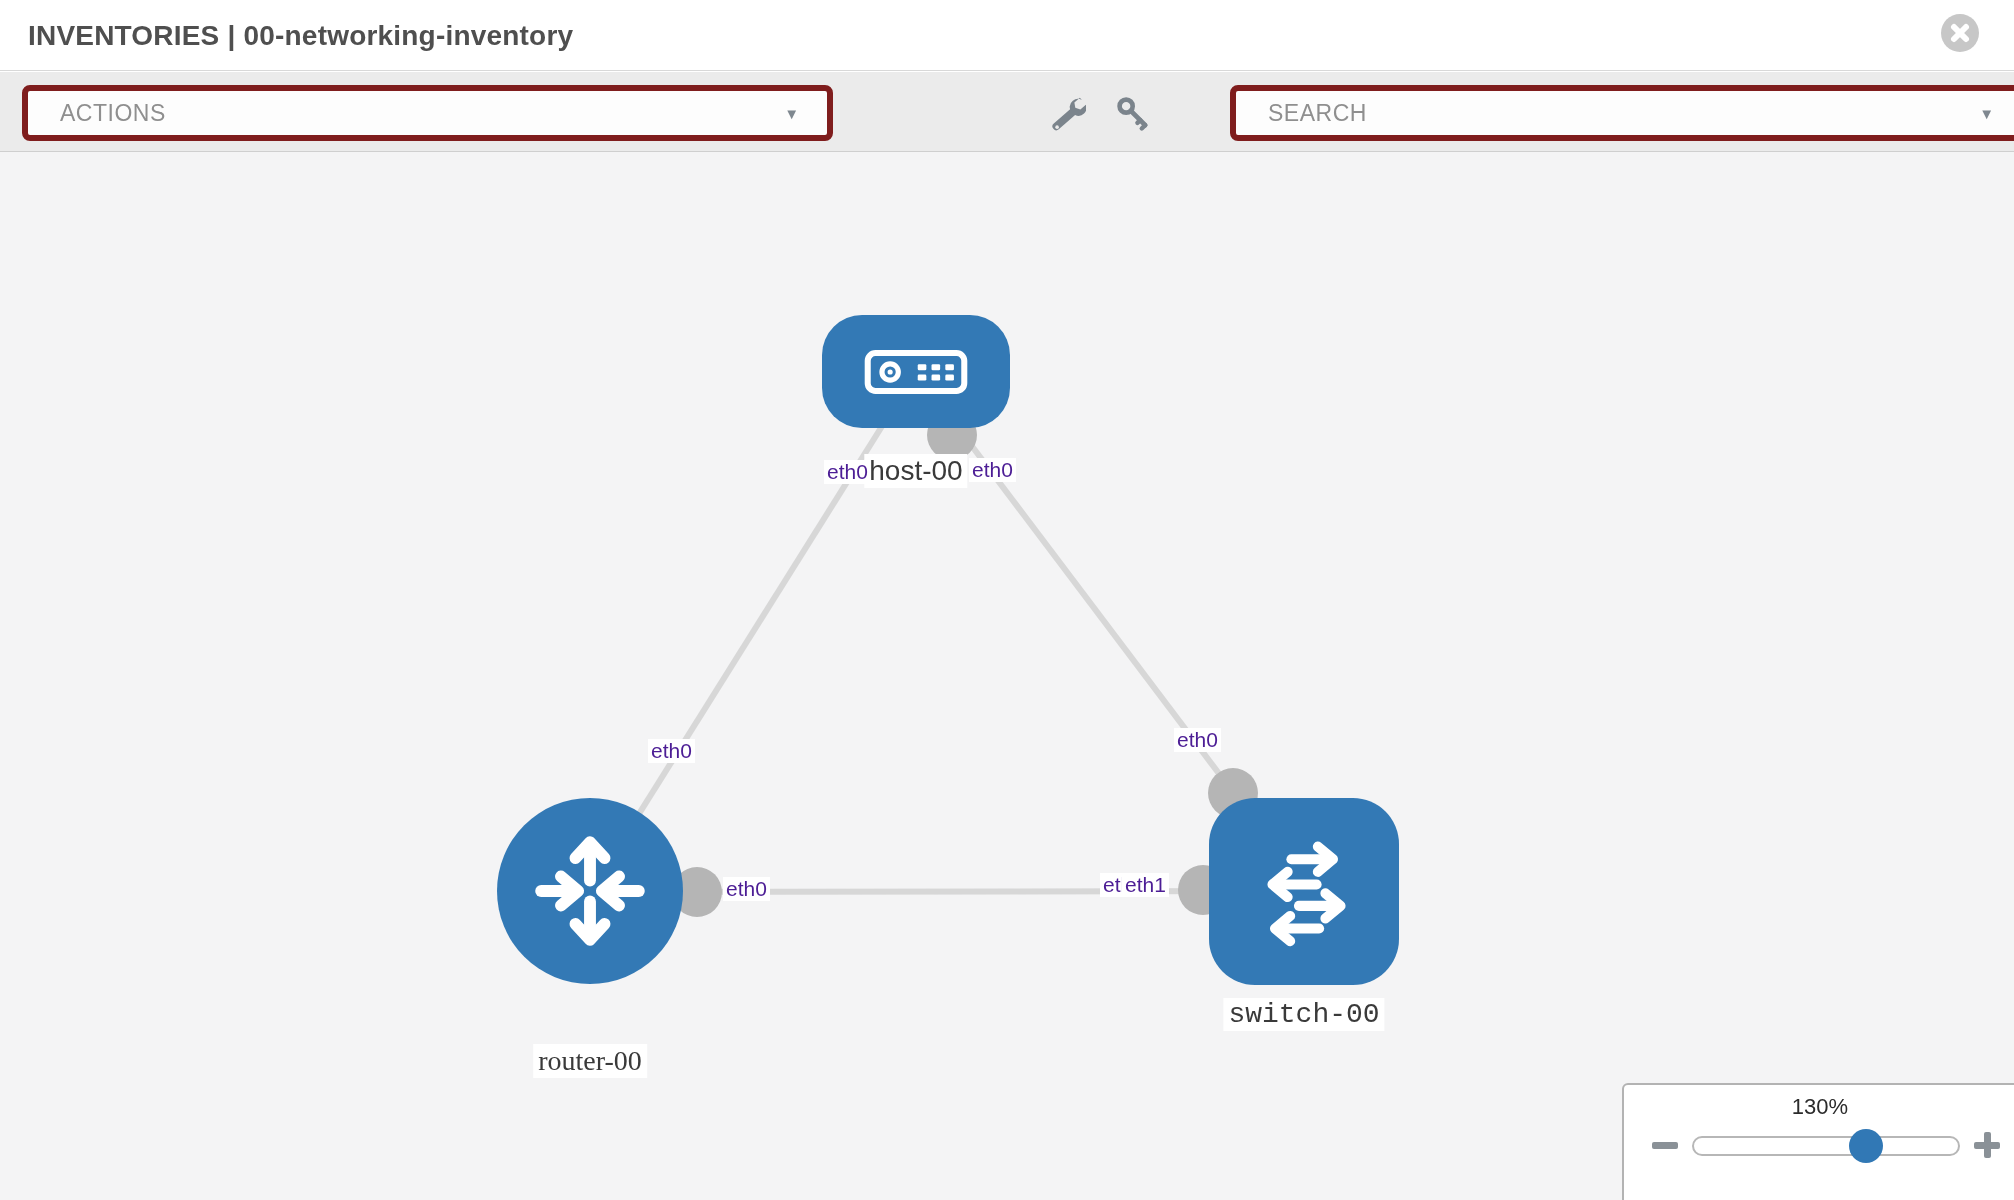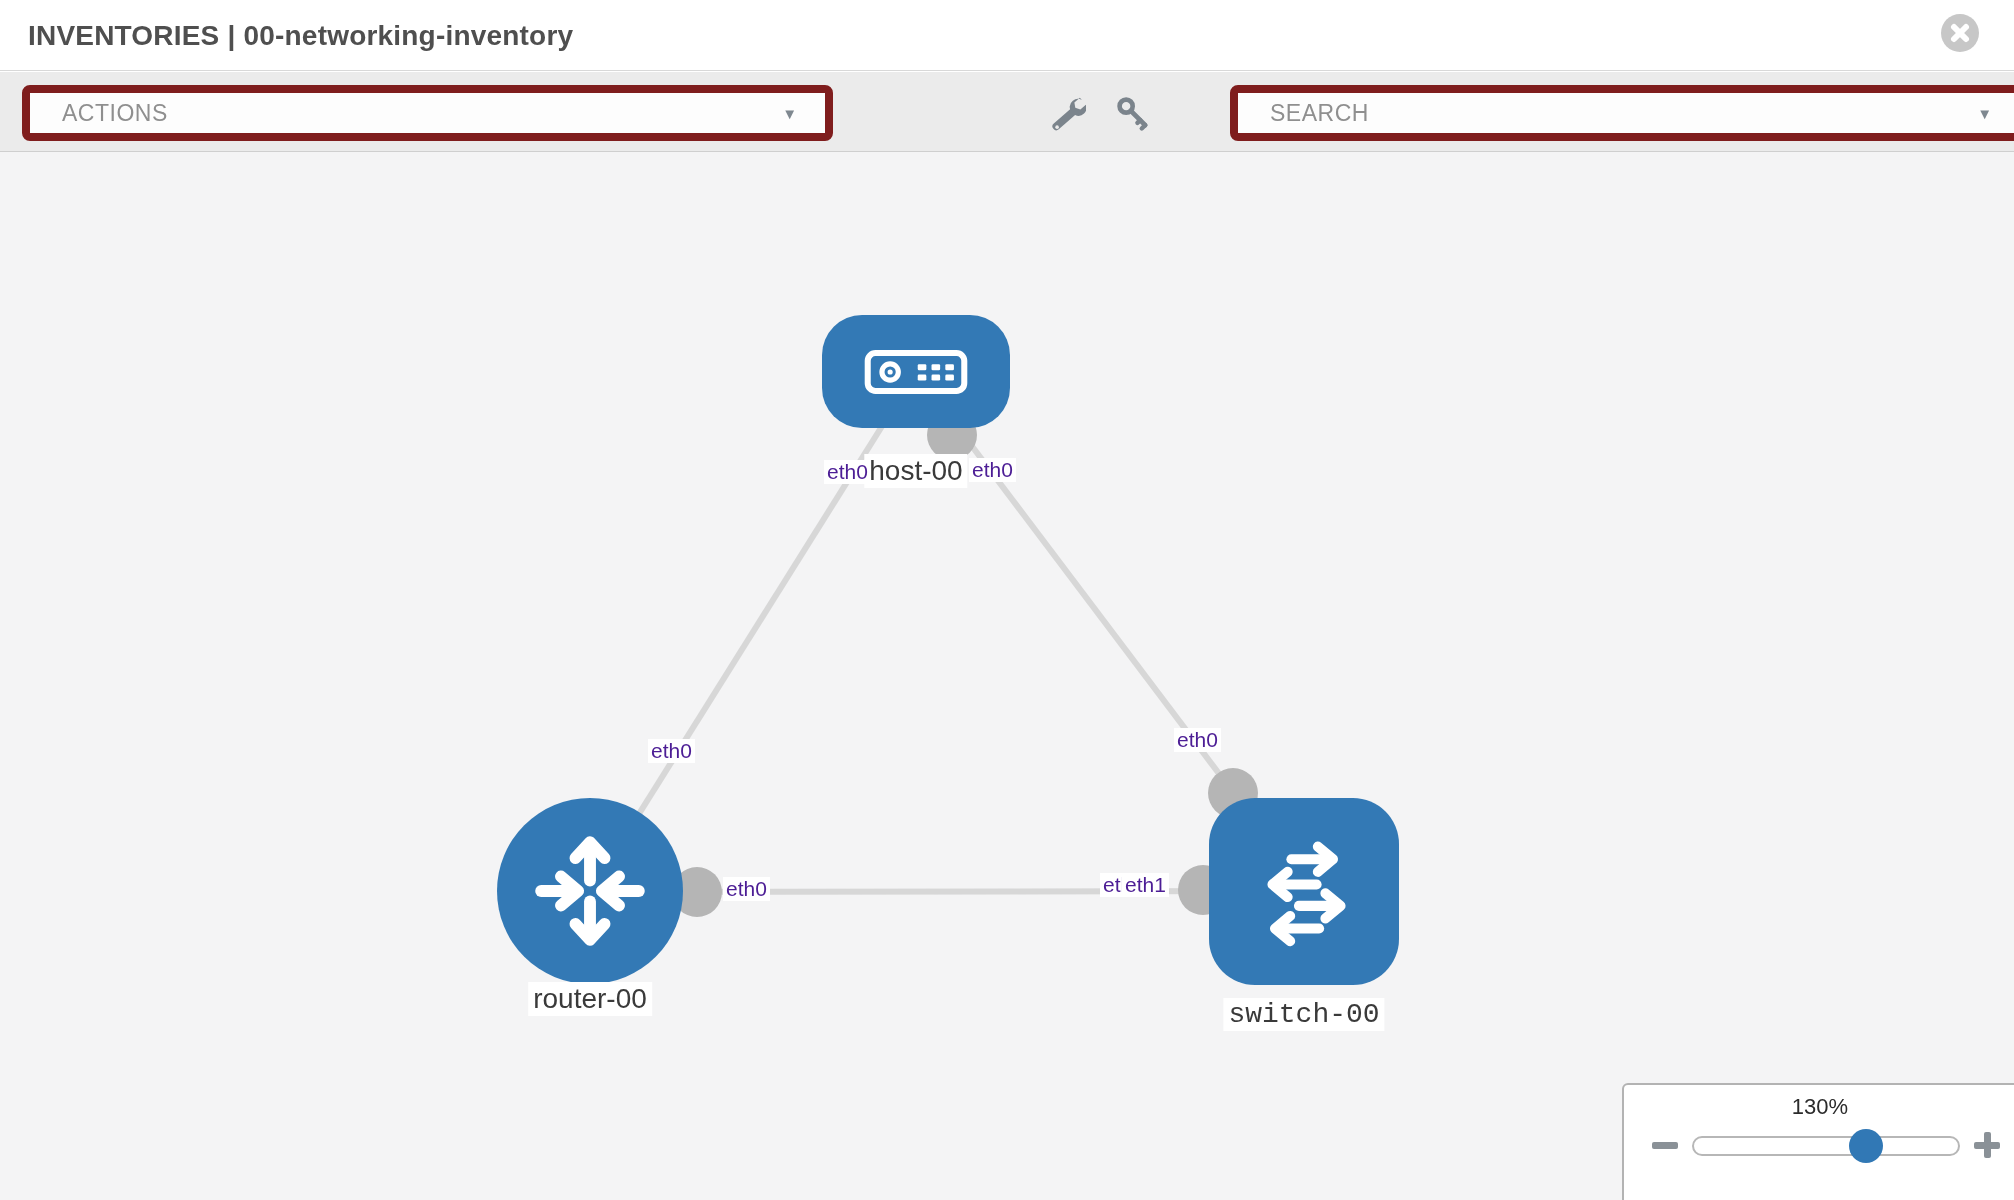--- a/index.html
+++ b/index.html
@@ -11,21 +11,21 @@
          background:#fff; border-bottom:1px solid #d8d8d8; }
   .hdr-title { position:absolute; left:28px; top:20px; font-size:28px; font-weight:bold;
                color:#4f4f4f; letter-spacing:.2px; }
   .close-btn { position:absolute; left:1941px; top:14px; width:38px; height:38px;
                border:none; border-radius:50%; background:#c7c7c7; cursor:pointer; padding:0; }
 
   
   .tbar { position:absolute; left:0; top:72px; width:2014px; height:80px;
           background:#ebebeb; border-bottom:1px solid #cfcfcf; }
   .dd { position:absolute; top:13px; height:56px; background:#fdfdfd;
-        border:8px solid #7f1d1d; border-radius:8px; display:flex; align-items:center; cursor:pointer; }
+        border:6px solid #7f1d1d; border-radius:8px; display:flex; align-items:center; cursor:pointer; }
   .dd-label { margin-left:32px; font-size:23px; color:#8f8f8f; letter-spacing:.5px; }
   .dd-caret { position:absolute; right:28px; top:50%; transform:translateY(-50%);
               font-size:15px; color:#7f8890; }
   .tool-ic { position:absolute; top:22px; cursor:pointer; }
 
   
   .canvas { position:absolute; left:0; top:152px; width:2014px; height:1048px;
             background:#f4f4f5; overflow:hidden; }
   .links-svg { position:absolute; left:0; top:0; }
   .node { position:absolute; background:#3379b5; display:flex; align-items:center; justify-content:center; cursor:pointer; }
@@ -140,21 +140,21 @@
           <path d="M37 34 L25 44 L37 54"></path>
         <path d="M46 61 L76 61"></path>
           <path d="M67 51 L79 61 L67 71"></path>
         <path d="M62 79 L30 79"></path>
           <path d="M39 69 L27 79 L39 89"></path>
       </g>
     </svg>
   </div>
 
   <div class="nlabel" style="left:916px; top:302px;">host-00</div>
-  <div class="nlabel" style="left:590px; top:830px;">router-00</div>
+  <div class="nlabel" style="left:590px; top:892px;font-family:Liberation Serif, serif;">router-00</div>
   <div class="nlabel" style="left:1304px; top:846px;font-family:Liberation Mono, monospace;">switch-00</div>
 
   <div class="iflabel" style="left:824px;  top:308px;">eth0</div>
   <div class="iflabel" style="left:969px;  top:306px;">eth0</div>
   <div class="iflabel" style="left:648px;  top:587px;">eth0</div>
   <div class="iflabel" style="left:1174px; top:576px;">eth0</div>
   <div class="iflabel" style="left:723px;  top:725px;">eth0</div>
   <div class="iflabel" style="left:1100px; top:721px; z-index:1;">eth0</div>
   <div class="iflabel" style="left:1122px; top:721px; z-index:2;">eth1</div>
 

